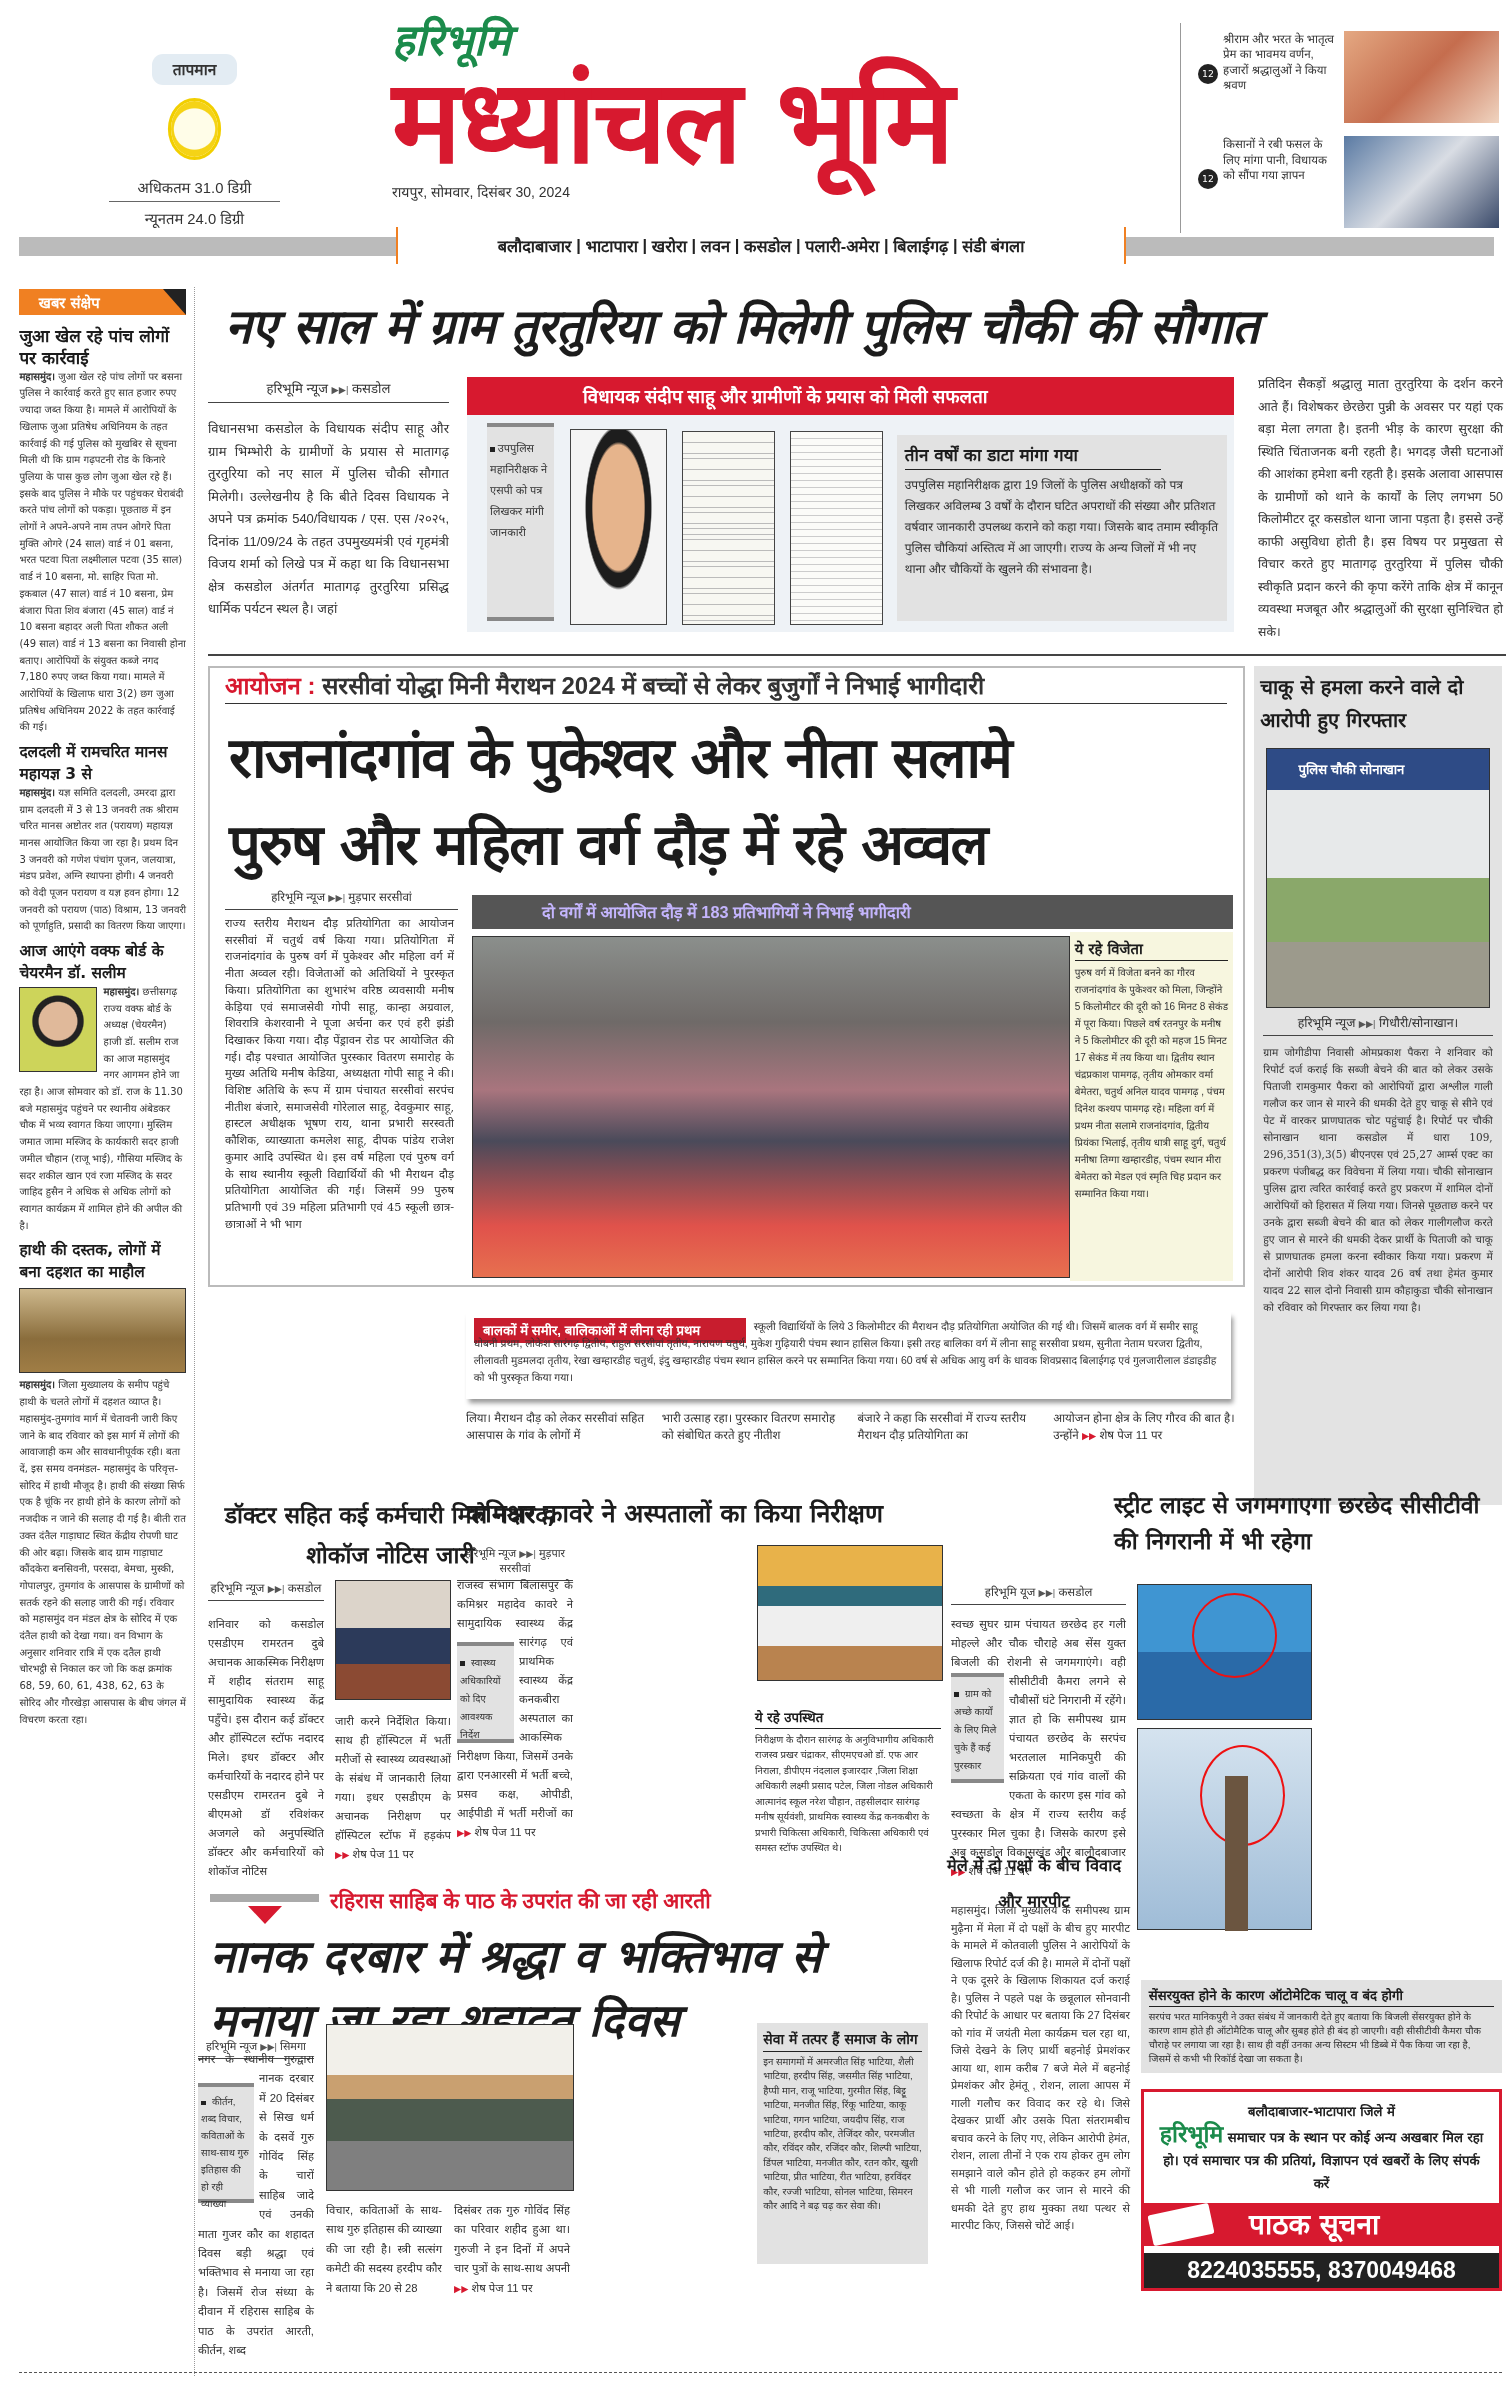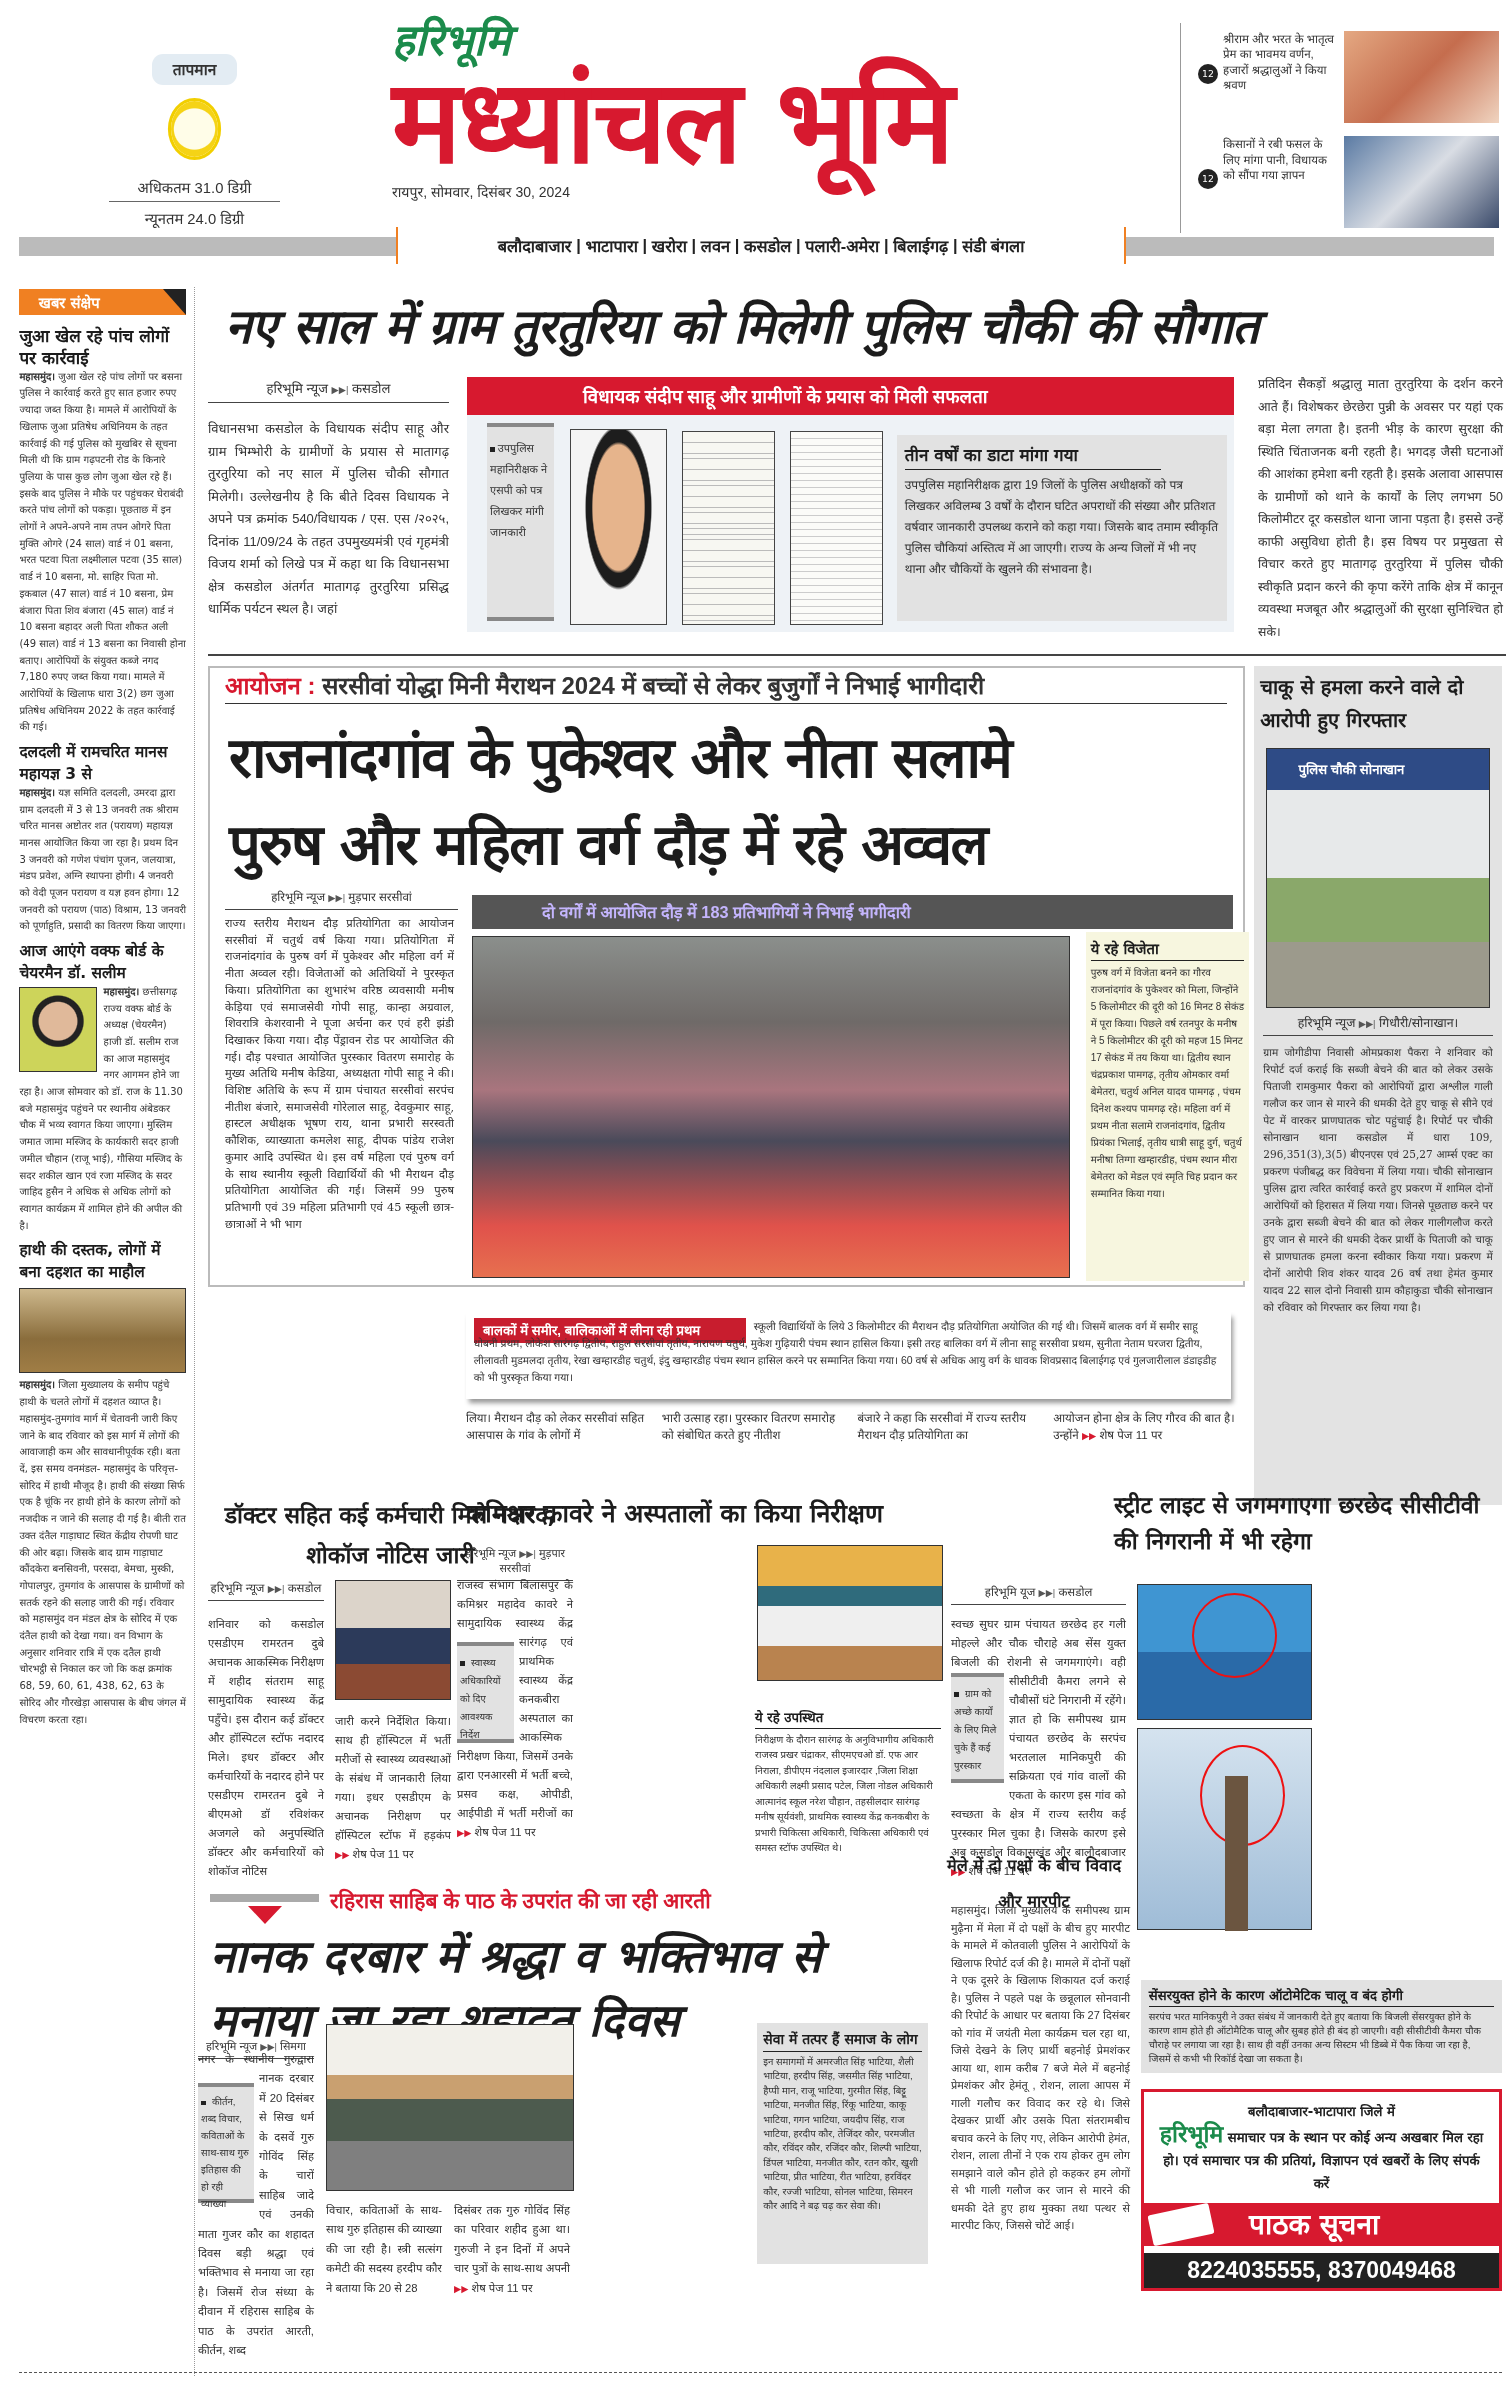--- a/index.html
+++ b/index.html
@@ -123,21 +123,21 @@
   <div>राजनांदगांव के पुकेश्वर और नीता सलामे</div>
   <div>पुरुष और महिला वर्ग दौड़ में रहे अव्वल</div>
 </div>
 <div class="abs dateline" style="left:225px;top:889px;width:233px;font-size:11.6px;">
   <span>हरिभूमि न्यूज</span> <span class="arr">▶▶|</span> <span>मुड़पार सरसीवां</span>
 </div>
 <div class="abs" style="left:225px;top:916px;width:229px;font-family:'DejaVu Serif',serif;font-size:11.3px;line-height:16.7px;text-align:justify;color:#333;">राज्य स्तरीय मैराथन दौड़ प्रतियोगिता का आयोजन सरसीवां में चतुर्थ वर्ष किया गया। प्रतियोगिता में राजनांदगांव के पुरुष वर्ग में पुकेश्वर और महिला वर्ग में नीता अव्वल रही। विजेताओं को अतिथियों ने पुरस्कृत किया। प्रतियोगिता का शुभारंभ वरिष्ठ व्यवसायी मनीष केड़िया एवं समाजसेवी गोपी साहू, कान्हा अग्रवाल, शिवरात्रि केशरवानी ने पूजा अर्चना कर एवं हरी झंडी दिखाकर किया गया। दौड़ पेंड्रावन रोड पर आयोजित की गई। दौड़ पश्चात आयोजित पुरस्कार वितरण समारोह के मुख्य अतिथि मनीष केडिया, अध्यक्षता गोपी साहू ने की। विशिष्ट अतिथि के रूप में ग्राम पंचायत सरसीवां सरपंच नीतीश बंजारे, समाजसेवी गोरेलाल साहू, देवकुमार साहू, हास्टल अधीक्षक भूषण राय, थाना प्रभारी सरस्वती कौशिक, व्याख्याता कमलेश साहू, दीपक पांडेय राजेश कुमार आदि उपस्थित थे। इस वर्ष महिला एवं पुरुष वर्ग के साथ स्थानीय स्कूली विद्यार्थियों की भी मैराथन दौड़ प्रतियोगिता आयोजित की गई। जिसमें 99 पुरुष प्रतिभागी एवं 39 महिला प्रतिभागी एवं 45 स्कूली छात्र- छात्राओं ने भी भाग</div>
 
 <div class="abs" style="left:472px;top:895px;width:761px;height:34px;background:#555;color:#c4b5fd;font-family:'Liberation Sans',sans-serif;font-weight:bold;font-size:16.3px;line-height:34px;padding-left:70px;">दो वर्गों में आयोजित दौड़ में 183 प्रतिभागियों ने निभाई भागीदारी</div>
 <div class="abs" style="left:472px;top:936px;width:598px;height:342px;border:0.8px solid #333;background:linear-gradient(180deg,#8b8f8c 0%,#6f6a68 25%,#a9757e 45%,#4a4a5a 60%,#e0524b 85%,#e7704f 100%);"></div>
-<div class="abs" style="left:1070px;top:932px;width:163px;height:349px;background:#f7f6df;padding:6.2px 4.7px;margin-left:16px;">
+<div class="abs" style="left:1070px;top:932px;width:163px;height:349px;background:#f7f6df;padding:6.2px 4.7px;">
   <div class="head" style="font-size:14.8px;border-bottom:0.8px solid #222;padding-bottom:1.6px;">ये रहे विजेता</div>
   <div class="cond" style="font-size:10px;line-height:17px;margin-top:3.1px;">पुरुष वर्ग में विजेता बनने का गौरव राजनांदगांव के पुकेश्वर को मिला, जिन्होंने 5 किलोमीटर की दूरी को 16 मिनट 8 सेकंड में पूरा किया। पिछले वर्ष रतनपुर के मनीष ने 5 किलोमीटर की दूरी को महज 15 मिनट 17 सेकंड में तय किया था। द्वितीय स्थान चंद्रप्रकाश पामगढ़, तृतीय ओमकार वर्मा बेमेतरा, चतुर्थ अनिल यादव पामगढ़ , पंचम दिनेश कश्यप पामगढ़ रहे। महिला वर्ग में प्रथम नीता सलामे राजनांदगांव, द्वितीय प्रियंका भिलाई, तृतीय धात्री साहू दुर्ग, चतुर्थ मनीषा तिग्गा खम्हारडीह, पंचम स्थान मीरा बेमेतरा को मेडल एवं स्मृति चिह प्रदान कर सम्मानित किया गया।</div>
 </div>
 <div class="abs" style="left:466px;top:1312px;width:765px;height:87px;background:#fff;box-shadow:3.1px 4.7px 4.7px #999;">
   <div style="position:absolute;left:7.8px;top:6.2px;width:272px;height:25px;background:#c81d2e;color:#fff;font-family:'Liberation Sans',sans-serif;font-weight:bold;font-size:13.2px;line-height:25px;padding-left:9.3px;">बालकों में समीर, बालिकाओं में लीना रही प्रथम</div>
   <div class="cond" style="position:absolute;left:7.8px;top:6.2px;width:745px;font-size:10.5px;line-height:17px;text-indent:280px;">स्कूली विद्यार्थियों के लिये 3 किलोमीटर की मैराथन दौड़ प्रतियोगिता अयोजित की गई थी। जिसमें बालक वर्ग में समीर साहू धोबनी प्रथम, लोकेश सारंगढ़ द्वितीय, राहुल सरसीवां तृतीय, नारायण चतुर्थ, मुकेश गुढ़ियारी पंचम स्थान हासिल किया। इसी तरह बालिका वर्ग में लीना साहू सरसीवा प्रथम, सुनीता नेताम घरजरा द्वितीय, लीलावती मुडमलदा तृतीय, रेखा खम्हारडीह चतुर्थ, इंदु खम्हारडीह पंचम स्थान हासिल करने पर सम्मानित किया गया। 60 वर्ष से अधिक आयु वर्ग के धावक शिवप्रसाद बिलाईगढ़ एवं गुलजारीलाल डंडाइडीह को भी पुरस्कृत किया गया।</div>
 </div>
 <div class="abs" style="left:466px;top:1409px;width:769px;display:flex;gap:14px;font-family:'Liberation Sans',sans-serif;font-size:11.6px;line-height:17px;color:#333;">
   <div style="flex:1;">लिया। मैराथन दौड़ को लेकर सरसीवां सहित आसपास के गांव के लोगों में</div>
   <div style="flex:1;">भारी उत्साह रहा। पुरस्कार वितरण समारोह को संबोधित करते हुए नीतीश</div>

